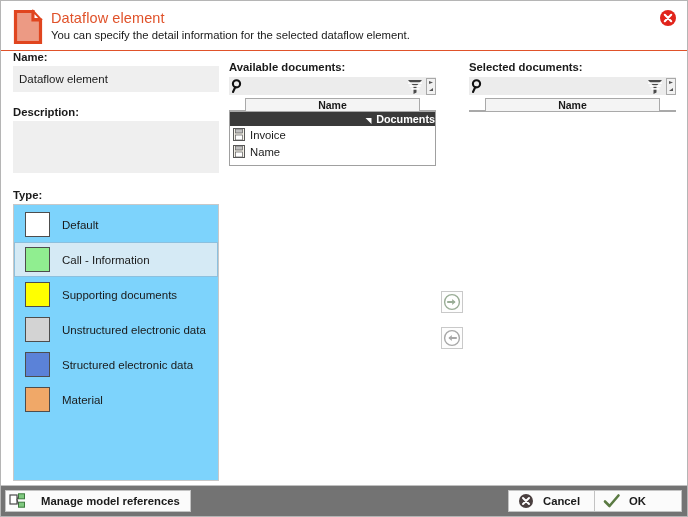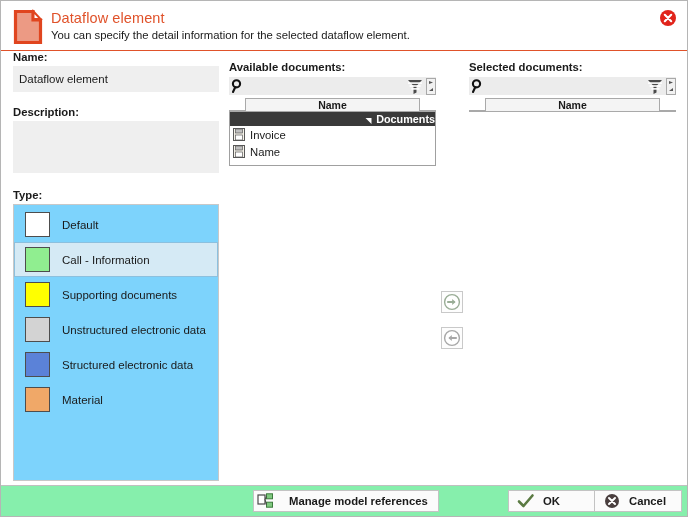--- a/index.html
+++ b/index.html
@@ -228,25 +228,24 @@
     display: flex; align-items: center; justify-content: center;
     margin-bottom: 14px;
     cursor: pointer;
   }
 
   
   .footer {
     height: 30px;
     flex: 0 0 30px;
     border-top: 1px solid #c0c0c0;
-    background: #86efac;
+    background: #737373;
     display: flex;
     align-items: center;
     position: relative;
-    justify-content: center;
   }
   .manage-btn {
     margin-left: 4px;
     height: 22px;
     min-width: 186px;
     border: 1px solid #c3c3c3;
     background: #fbfbfb;
     display: flex; align-items: center;
     box-sizing: border-box;
     cursor: pointer;
@@ -481,30 +480,30 @@
           <path d="M8,6.5 L9.5,3.3 M8,6.5 L9.5,11.7" stroke="#4a4a4a" stroke-width="1"></path>
         </svg>
       </span>
       <span class="manage-label">Manage model references</span>
     </div>
 
     <div class="footer-right">
       <div class="fbtn">
         <span class="fbtn-icon">
           <svg width="18" height="16" viewBox="0 0 18 16">
-            <path d="M2,8.5 L6.5,13 L15.5,2.5" fill="none" stroke="#5a7a42" stroke-width="2.6" stroke-linecap="round" stroke-linejoin="round"></path>
-          </svg>
-        </span>
-        <span class="fbtn-label">OK</span>
-      </div>
-      <div class="fbtn">
-        <span class="fbtn-icon">
-          <svg width="18" height="16" viewBox="0 0 18 16">
             <circle cx="9" cy="8" r="7" fill="#4a3f3f"></circle>
             <path d="M6,5 L12,11 M12,5 L6,11" stroke="#ffffff" stroke-width="2" stroke-linecap="round"></path>
           </svg>
         </span>
         <span class="fbtn-label">Cancel</span>
       </div>
+      <div class="fbtn">
+        <span class="fbtn-icon">
+          <svg width="18" height="16" viewBox="0 0 18 16">
+            <path d="M2,8.5 L6.5,13 L15.5,2.5" fill="none" stroke="#5a7a42" stroke-width="2.6" stroke-linecap="round" stroke-linejoin="round"></path>
+          </svg>
+        </span>
+        <span class="fbtn-label">OK</span>
+      </div>
     </div>
   </div>
 
 </div>
 
 </body></html>

